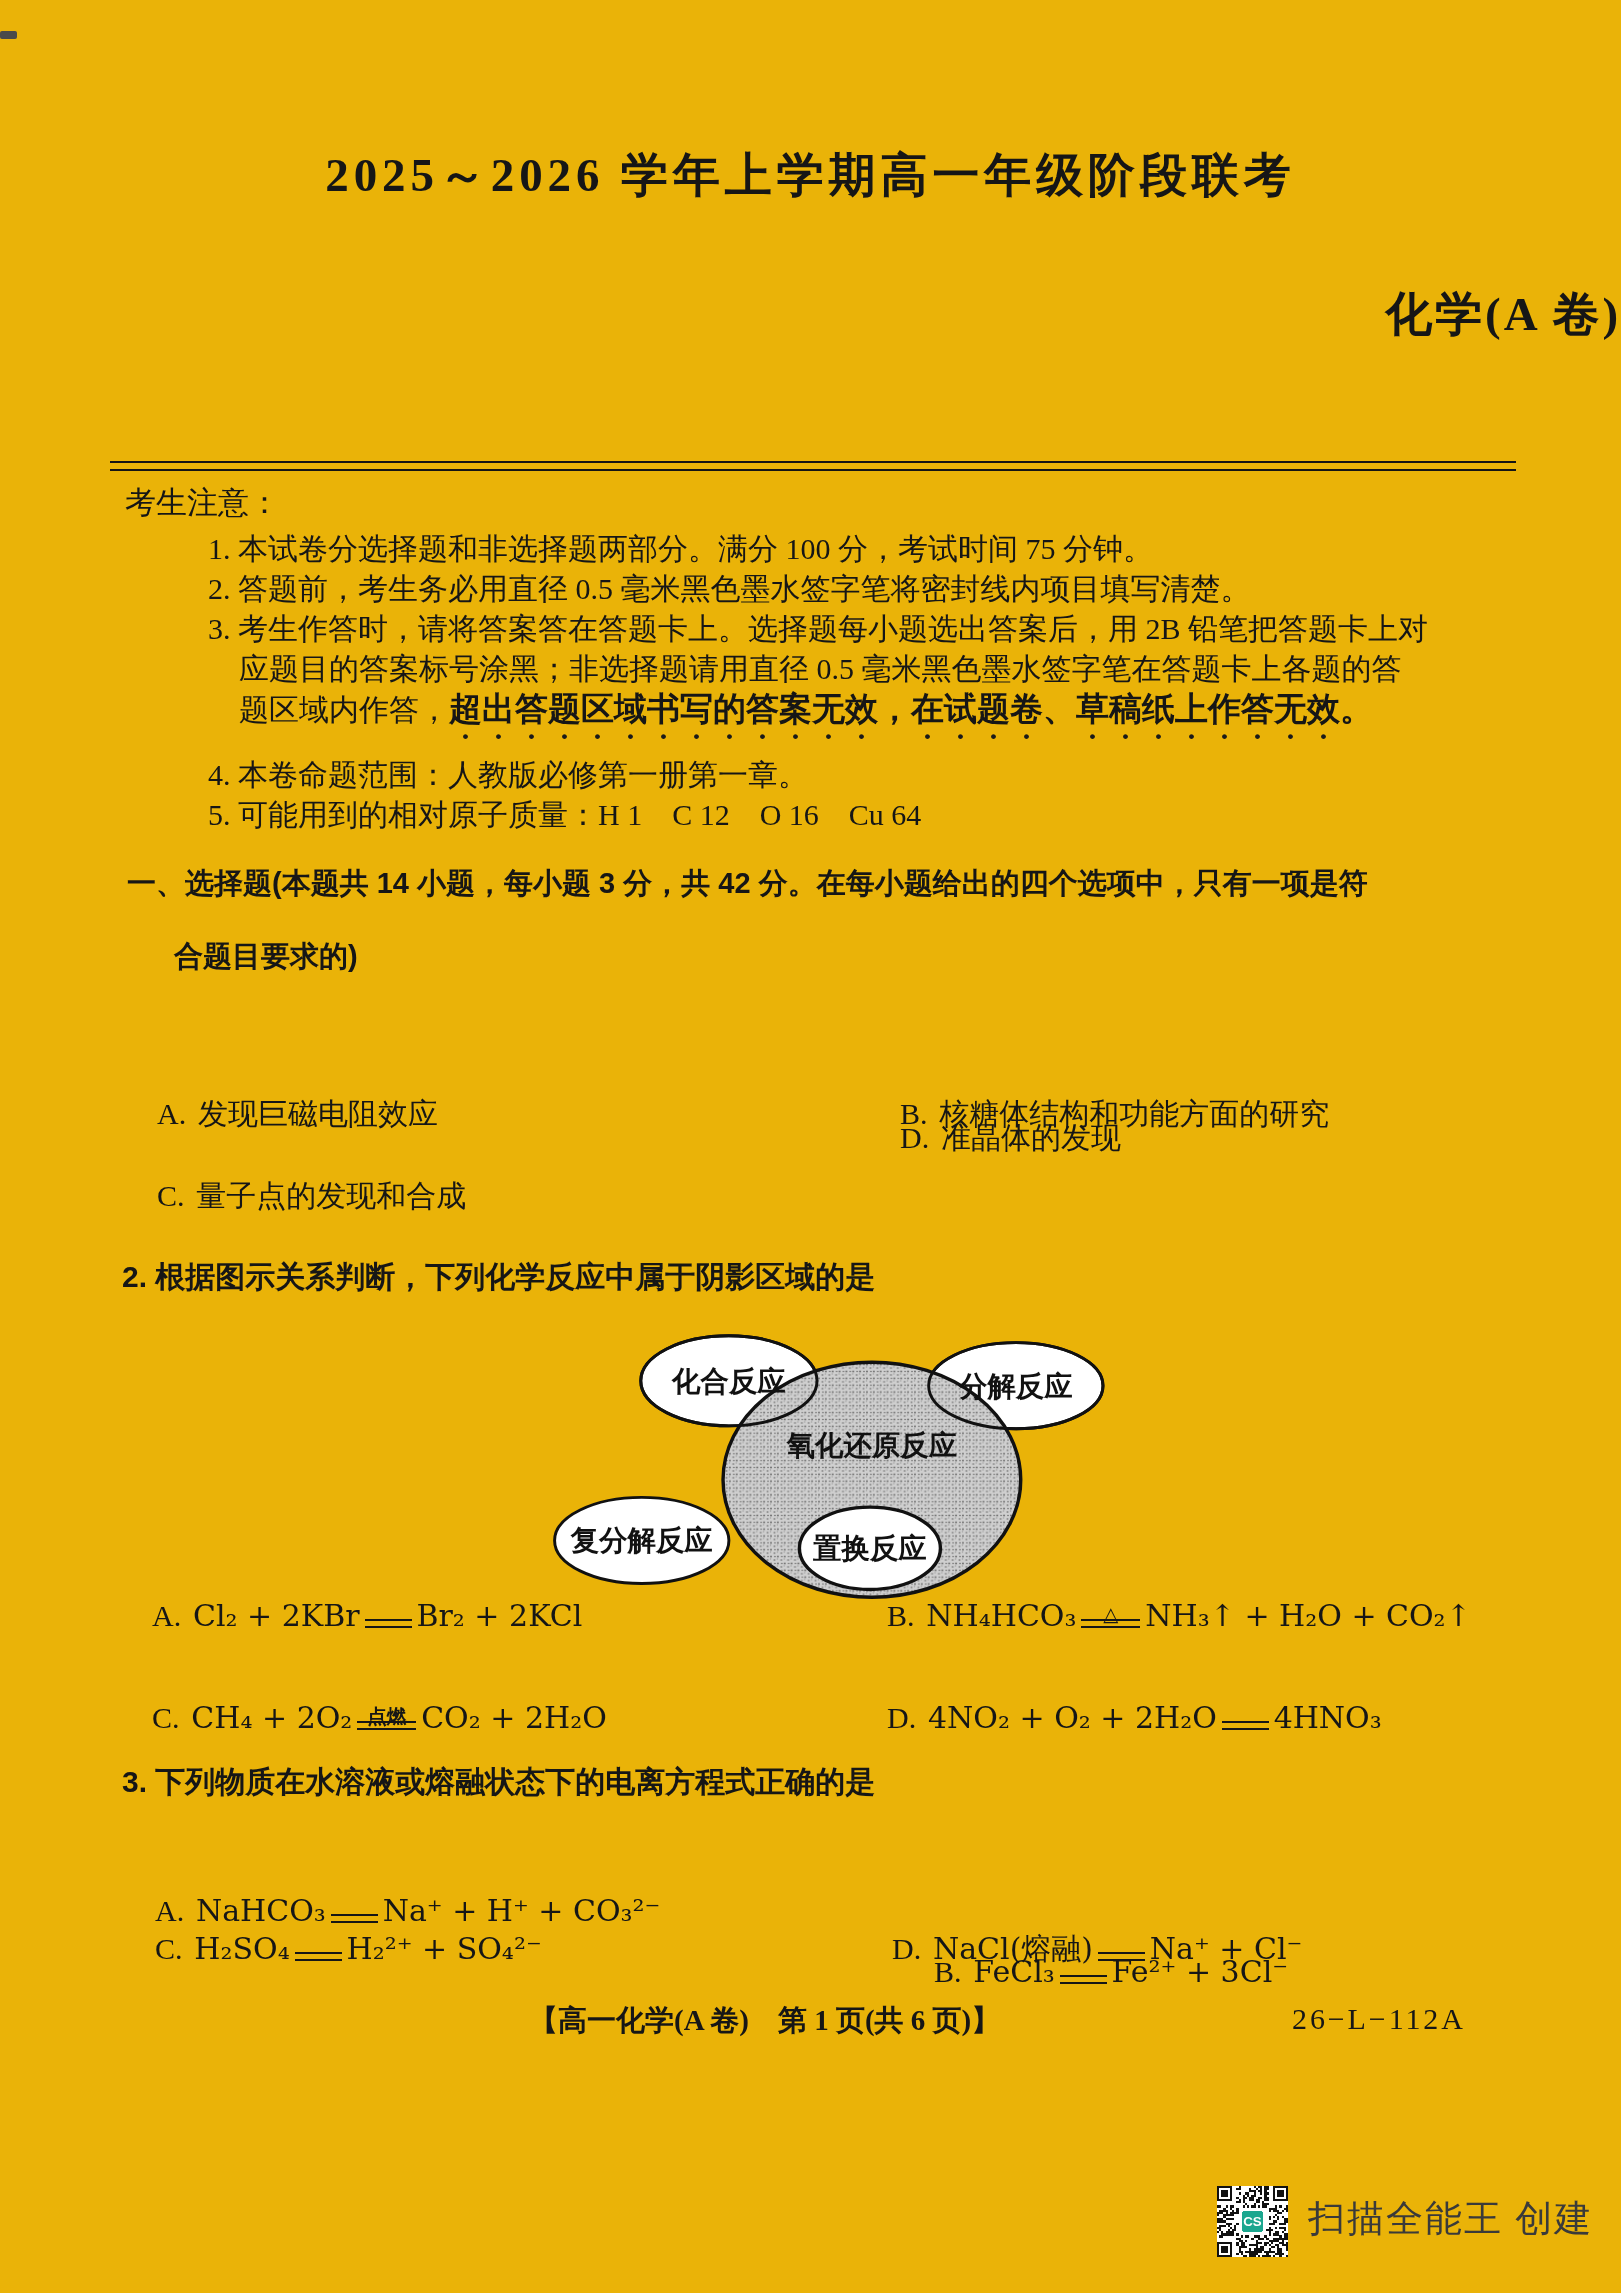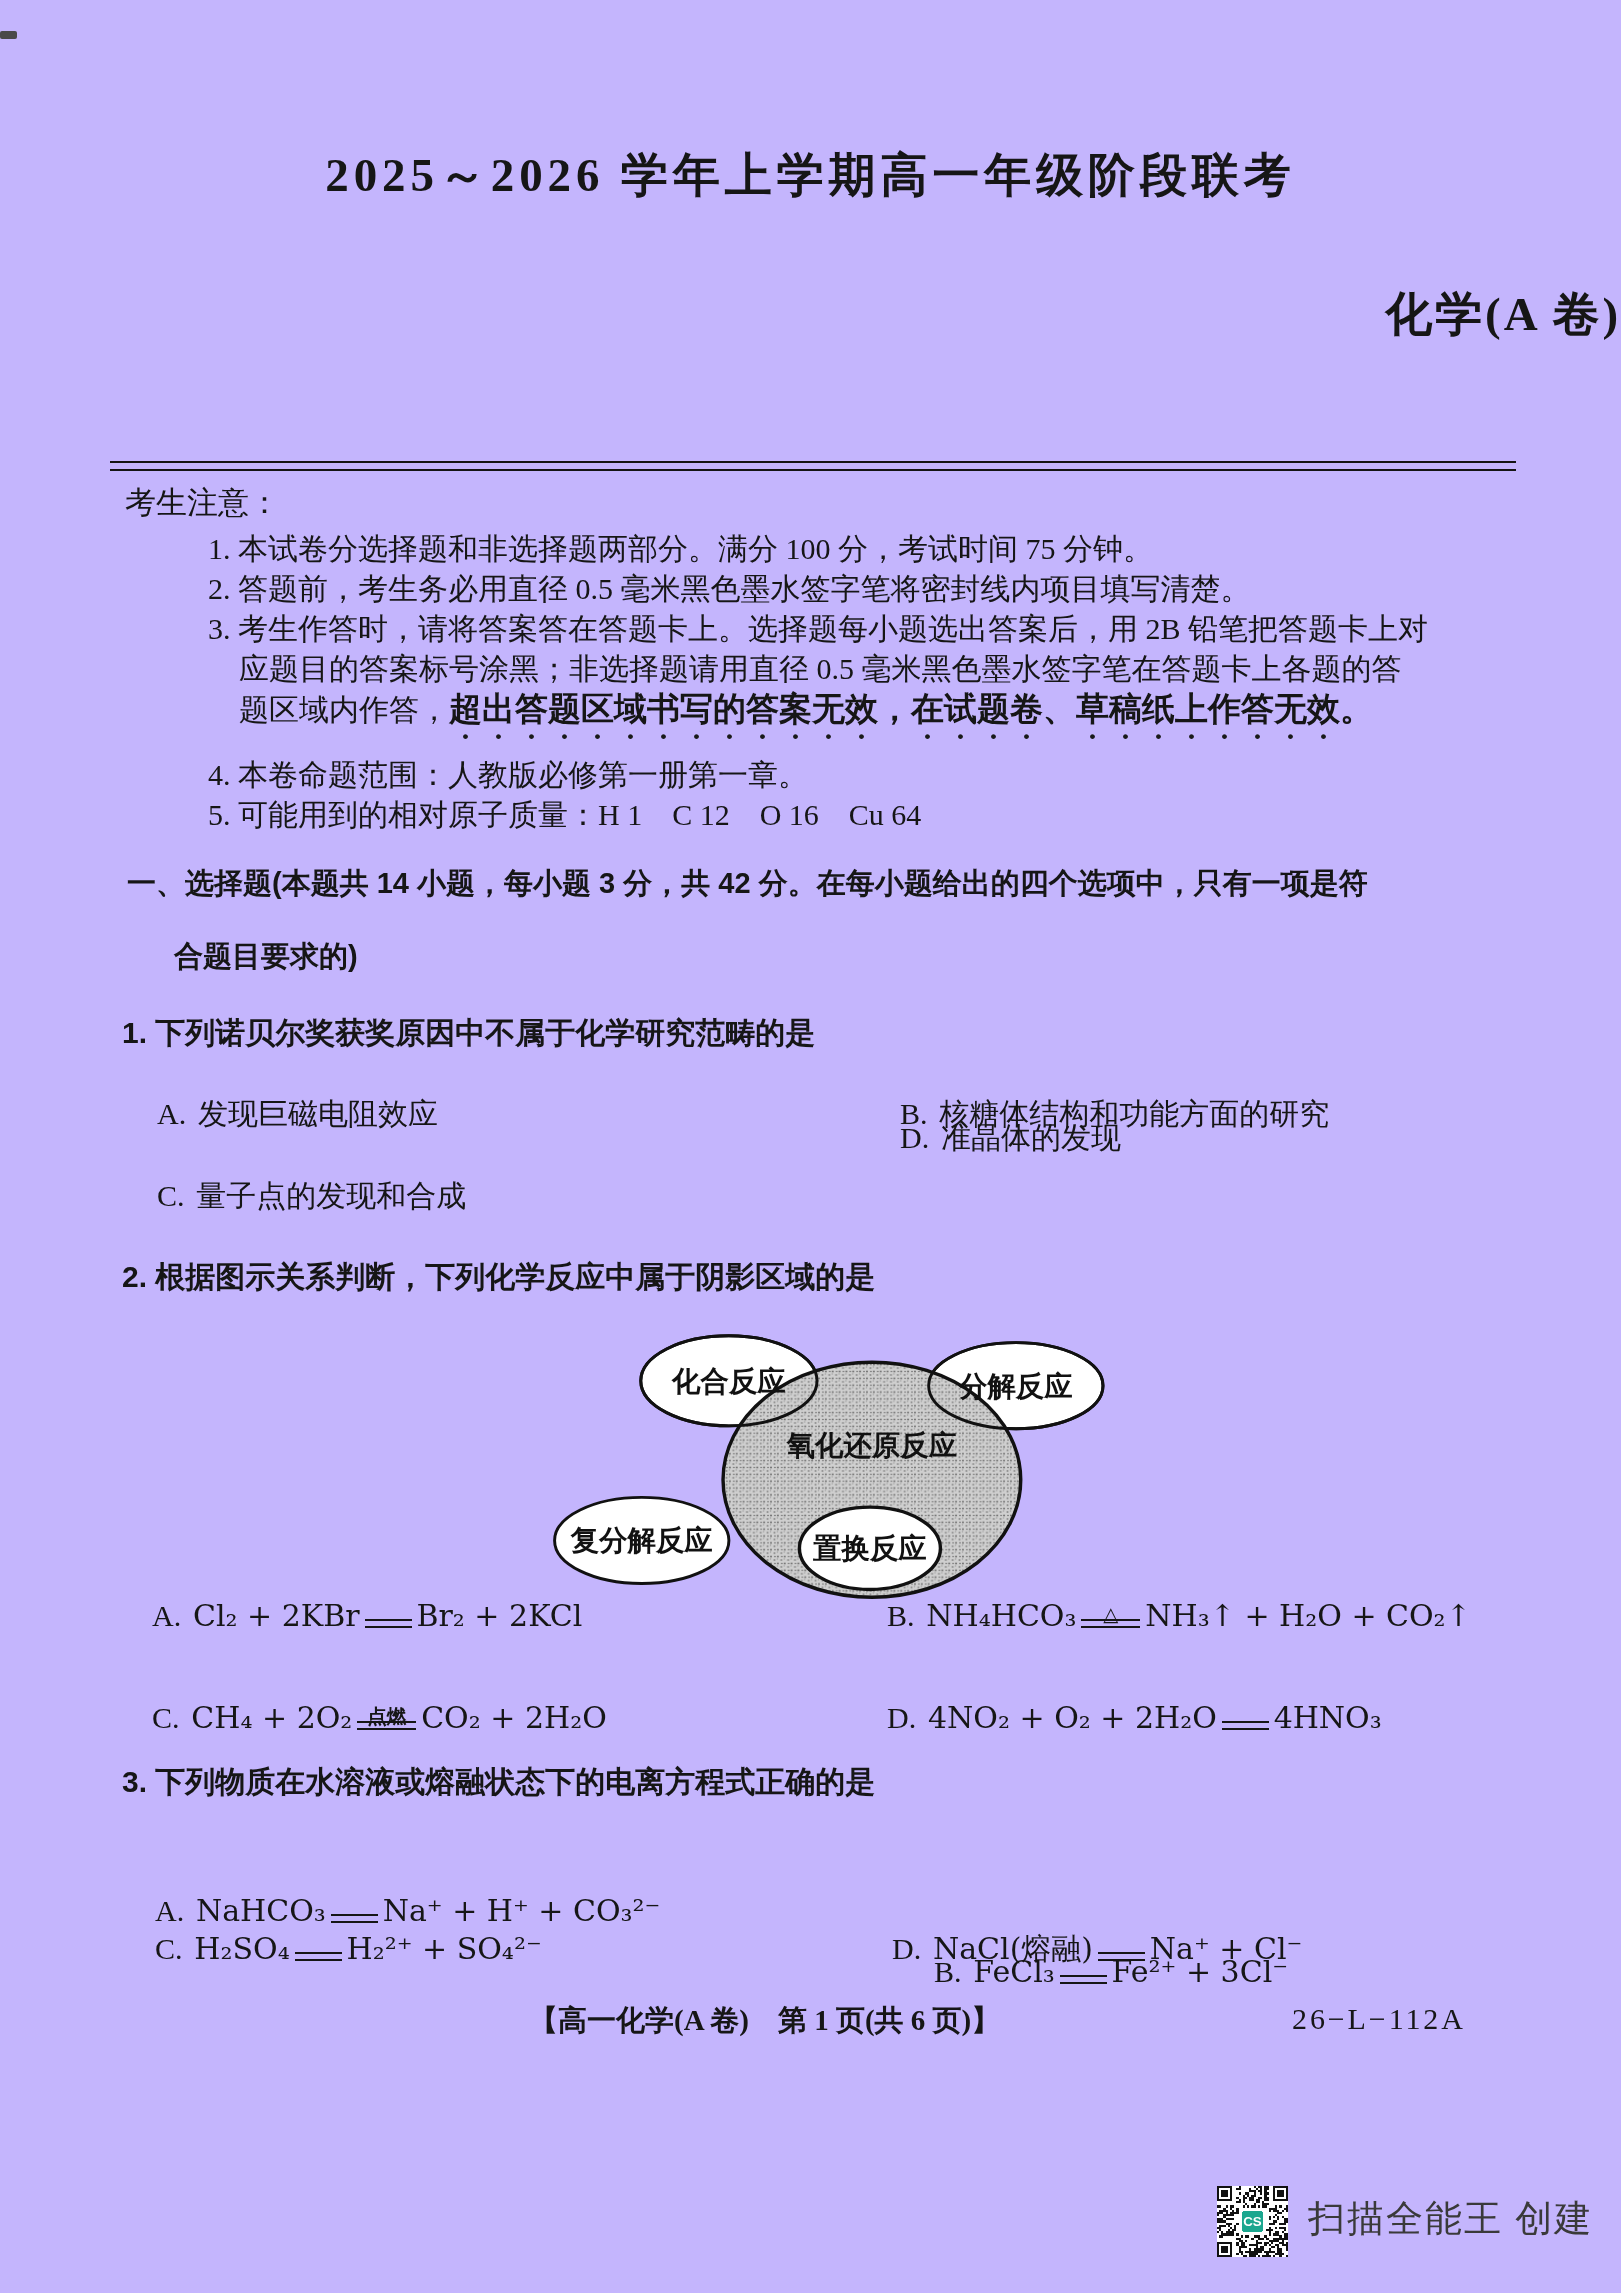--- a/index.html
+++ b/index.html
@@ -1,16 +1,16 @@
 <!DOCTYPE html>
 <html><head>
 <meta charset="utf-8">
 <style>
   html,body{margin:0;padding:0;background:#ffffff;}
-  .page{position:relative;width:1621px;height:2294px;background:#c4b5fd;overflow:hidden;
+  .page{position:relative;width:1621px;height:2294px;background:#eab308;overflow:hidden;
         color:#161616;font-family:"Liberation Serif","DejaVu Serif",serif;}
   .abs{position:absolute;white-space:nowrap;line-height:1.2;}
   .sans{font-family:"Liberation Sans","DejaVu Sans",sans-serif;}
 
   .corner-dash{position:absolute;left:0;top:31px;width:16.7px;height:7.8px;background:#4a4a4a;border-radius:2px;}
 
   .title1{left:0;right:0;text-align:center;top:147px;font-size:47px;font-weight:700;letter-spacing:4.9px;}
   .title2{left:0;right:0;text-align:right;top:286px;font-size:47px;font-weight:700;letter-spacing:2.9px;}
 
   .rule{position:absolute;left:110px;top:461px;width:1406px;height:9.8px;box-sizing:border-box;
@@ -68,21 +68,20 @@
       <div class="note-line"><span>3. 考生作答时，请将答案答在答题卡上。选择题每小题选出答案后，用 2B 铅笔把答题卡上对</span></div>
       <div class="note-line ind"><span>应题目的答案标号涂黑；非选择题请用直径 0.5 毫米黑色墨水签字笔在答题卡上各题的答</span></div>
       <div class="note-line ind"><span>题区域内作答，</span><span class="note-em">超出答题区域书写的答案无效，在试题卷、草稿纸上作答无效。</span></div>
       <div class="note-line"><span>4. 本卷命题范围：人教版必修第一册第一章。</span></div>
       <div class="note-line"><span>5. 可能用到的相对原子质量：H 1　C 12　O 16　Cu 64</span></div>
     </div>
 
   <div class="abs sec" style="left:127px;top:866px;">一、选择题(本题共 14 小题，每小题 3 分，共 42 分。在每小题给出的四个选项中，只有一项是符</div>
   <div class="abs sec" style="left:174px;top:939px;">合题目要求的)</div>
 
-  <div class="abs stem" style="left:122px;top:1015px;">1. 下列诺贝尔奖获奖原因中不属于化学研究范畴的是</div>
   <div class="abs opt" style="left:157px;top:1096px;">
     <span class="optlabel">A.</span><span>发现巨磁电阻效应</span>
   </div>
   <div class="abs opt" style="left:900px;top:1096px;">
     <span class="optlabel">B.</span><span>核糖体结构和功能方面的研究</span>
   </div>
   <div class="abs opt" style="left:157px;top:1178px;">
     <span class="optlabel">C.</span><span>量子点的发现和合成</span>
   </div>
   <div class="abs opt" style="left:900px;top:1120px;text-align:center;">

